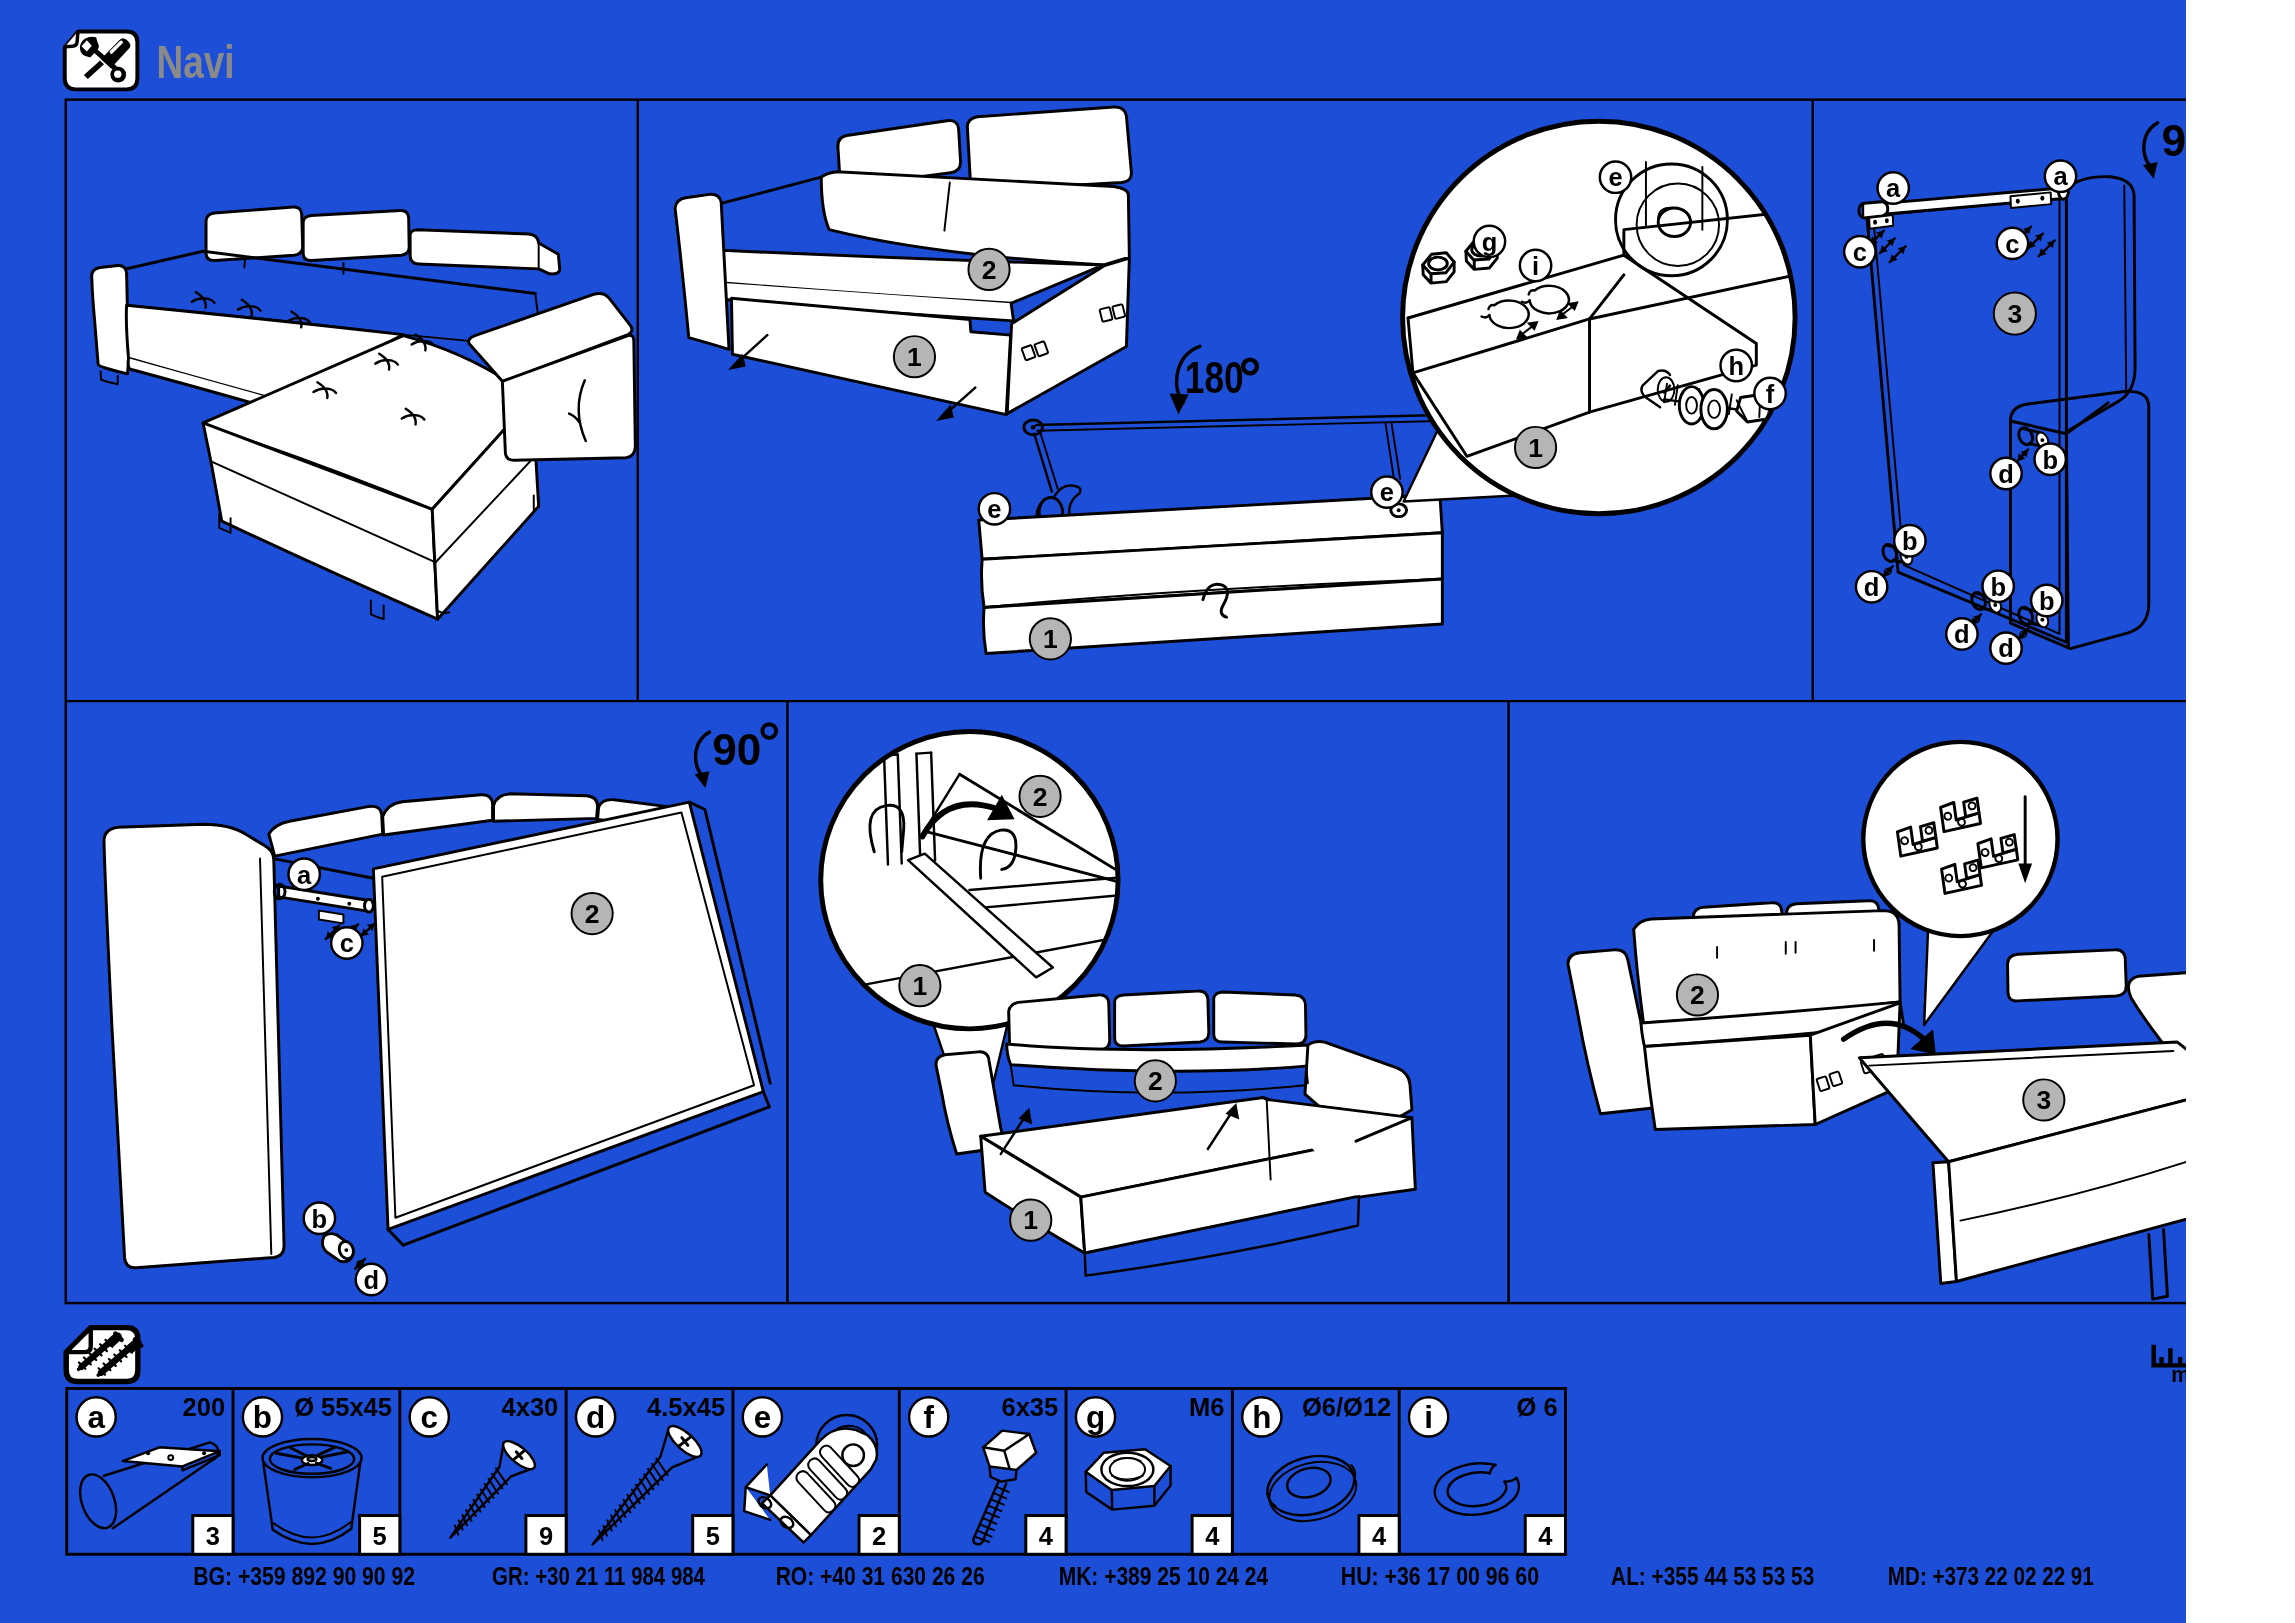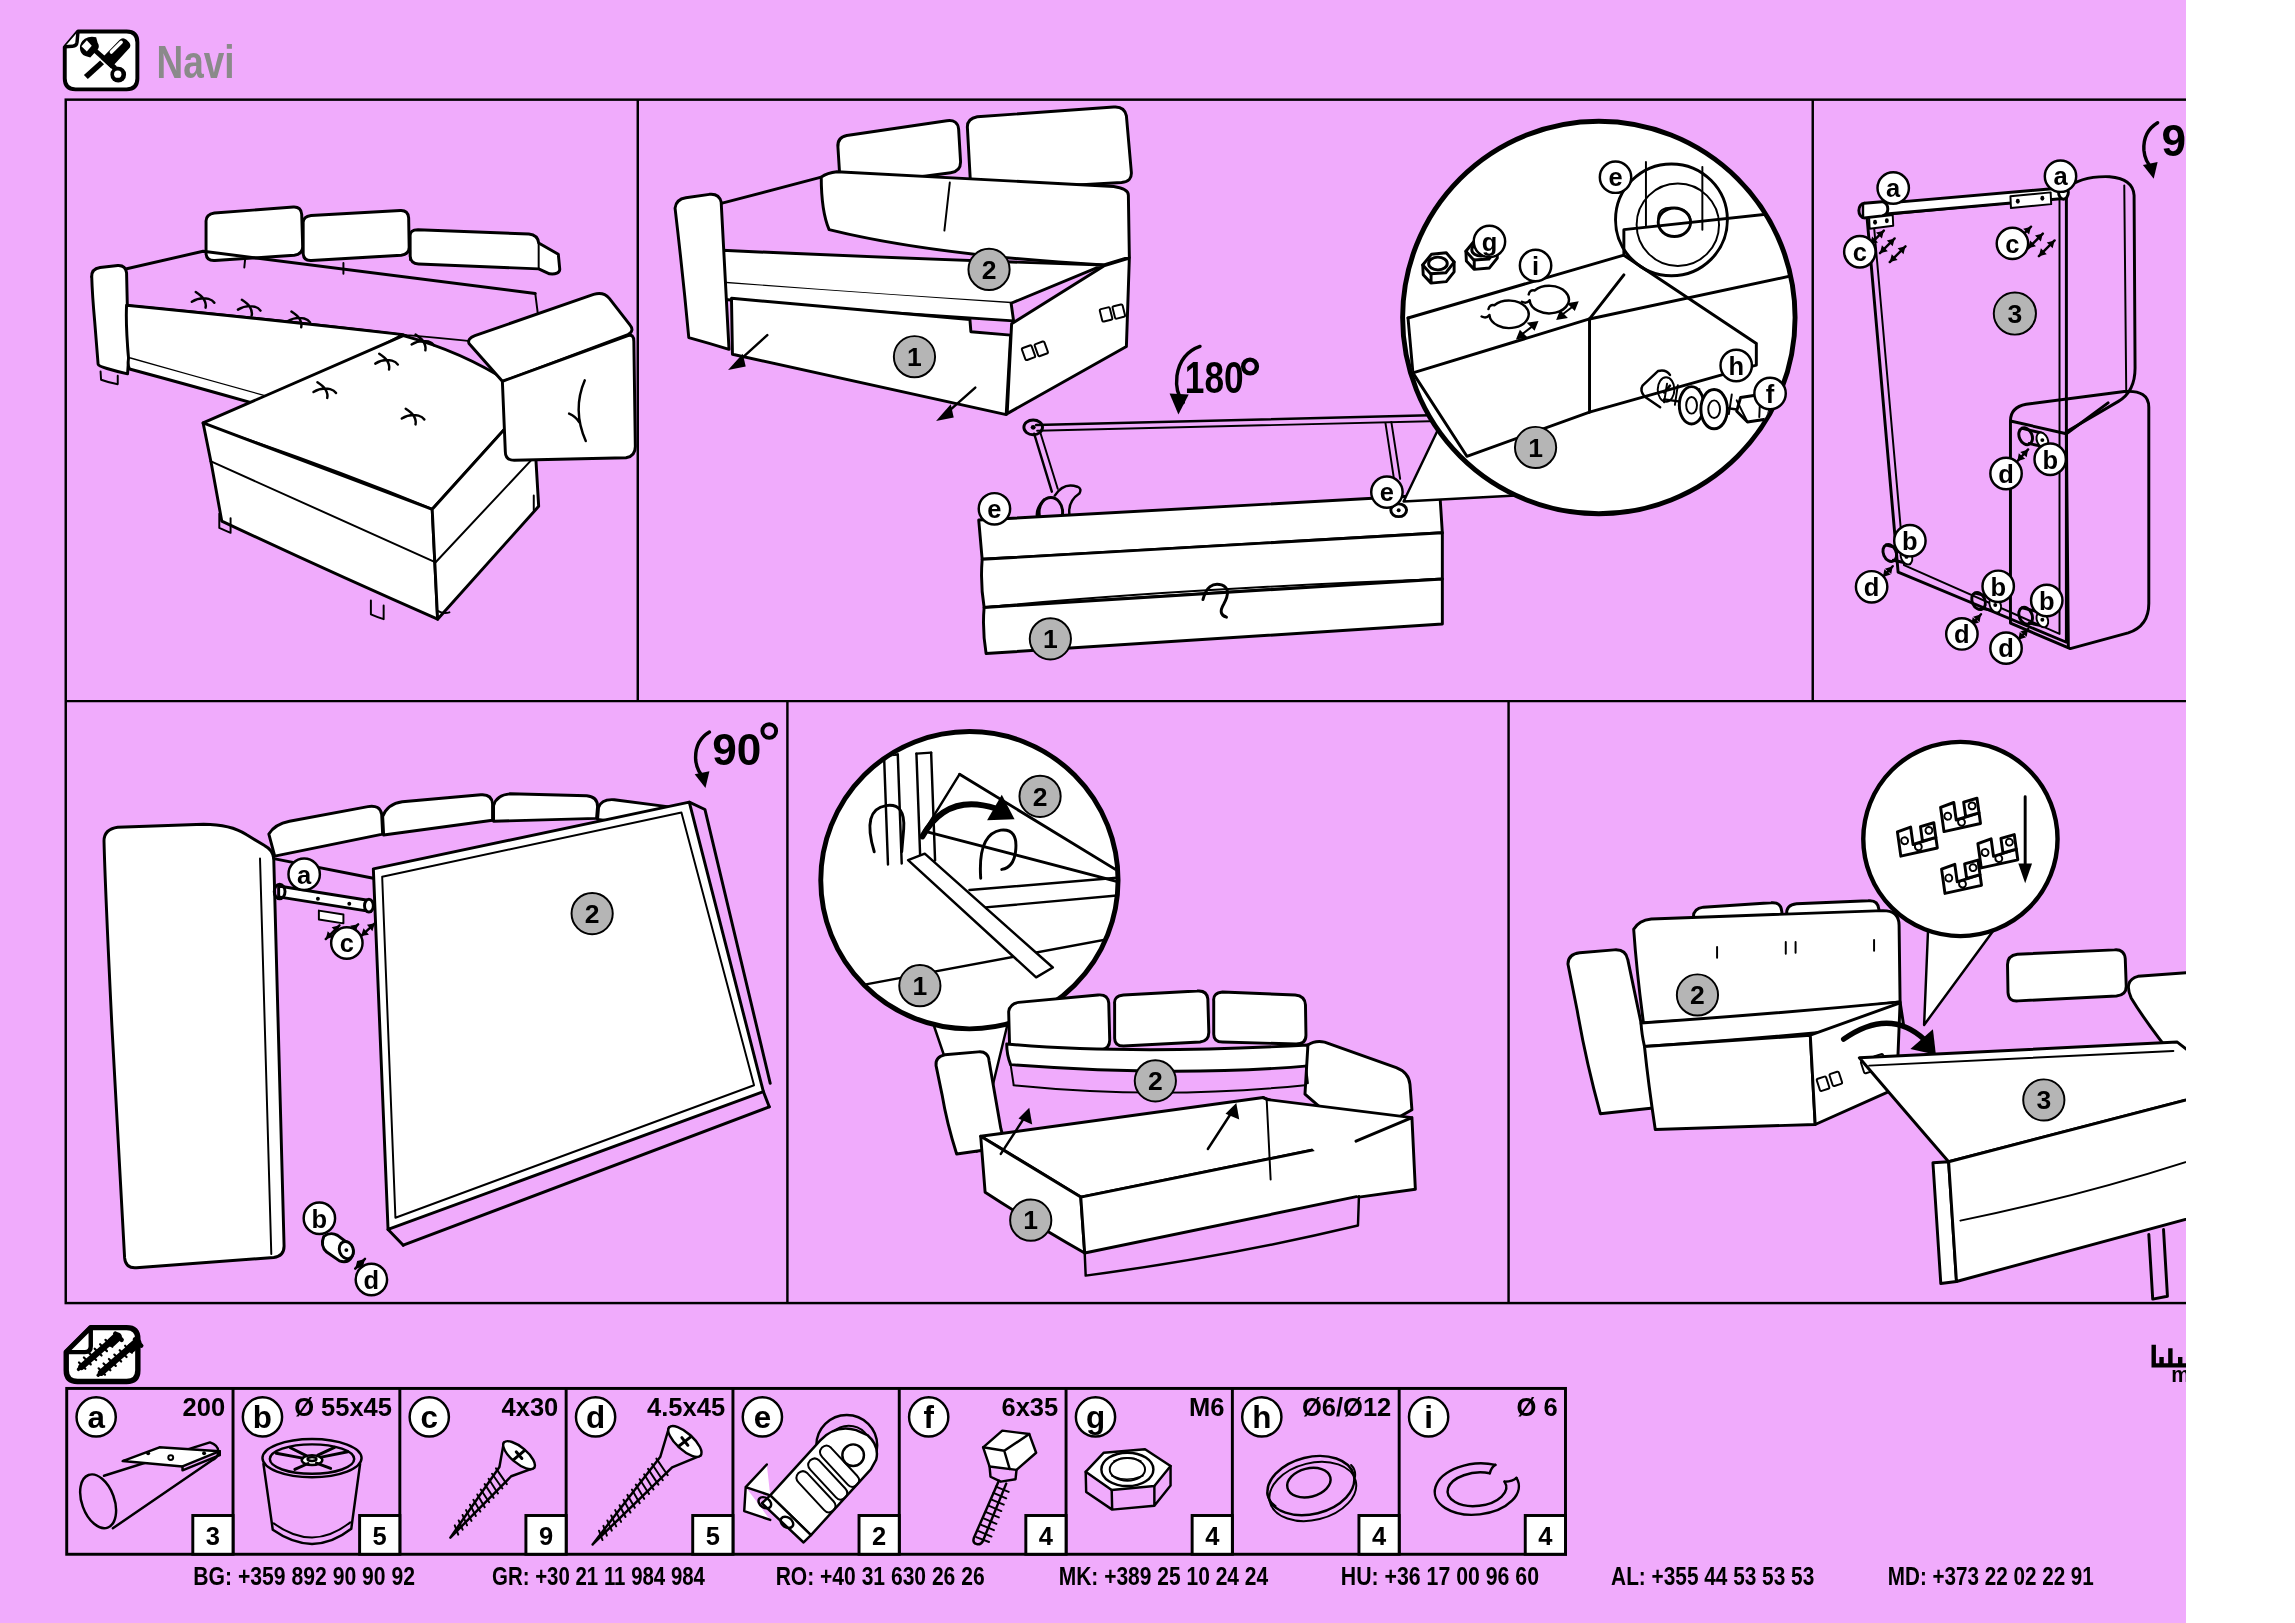--- a/index.html
+++ b/index.html
@@ -1,16 +1,16 @@
 <!DOCTYPE html>
 <html style="font-size:7.9px"><head>
 <meta charset="utf-8">
 <style>
 html,body{margin:0;padding:0;background:#ffffff;}
-#page{position:relative;width:2186px;height:1623px;background:#f0abfc;overflow:hidden;}
+#page{position:relative;width:2186px;height:1623px;background:#1d4ed8;overflow:hidden;}
 svg{position:absolute;left:0;top:0;}
 text{font-family:"Liberation Sans", sans-serif;}
 </style>
 </head>
 <body>
 <div id="page">
 <svg width="2295" height="1623" viewBox="0 0 4678 3308" fill="none">
 
 <g id="header">
   <path d="M159 64 L258 64 Q280 64 280 86 L280 160 Q280 182 258 182 L154 182 Q132 182 132 160 L132 96 Z" fill="#fff" stroke="#000" stroke-width="8" stroke-linejoin="round"></path>

